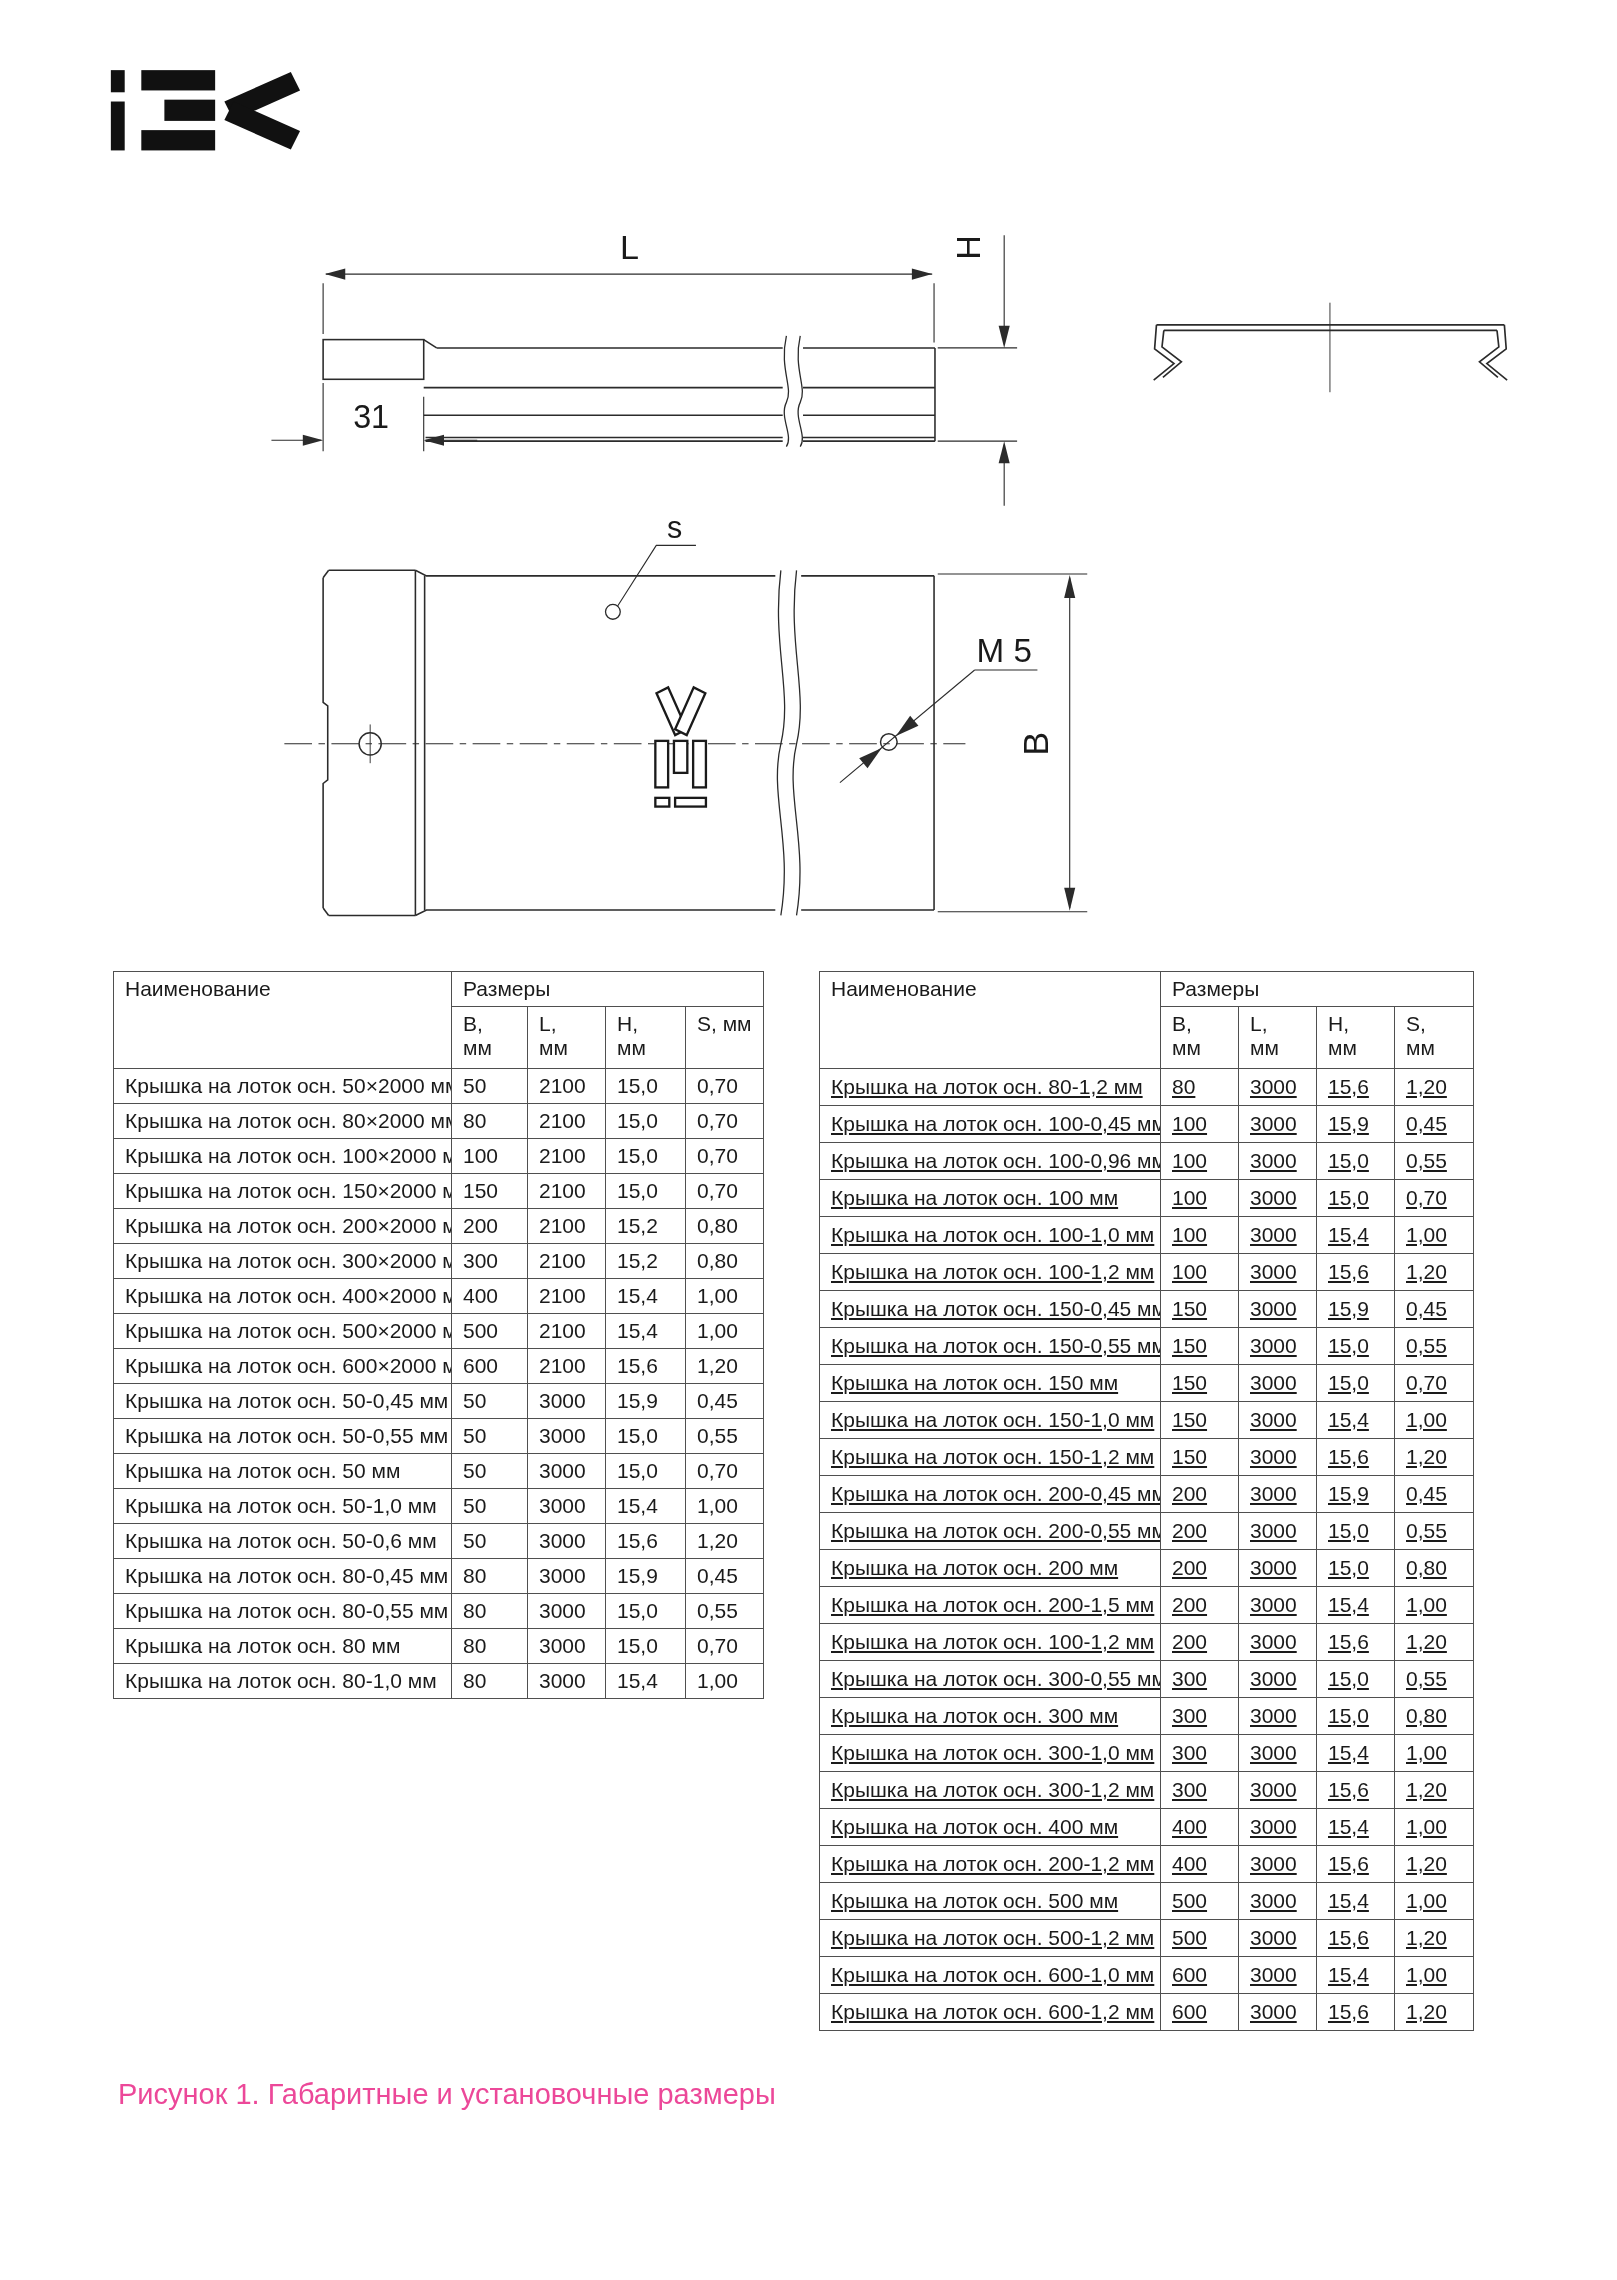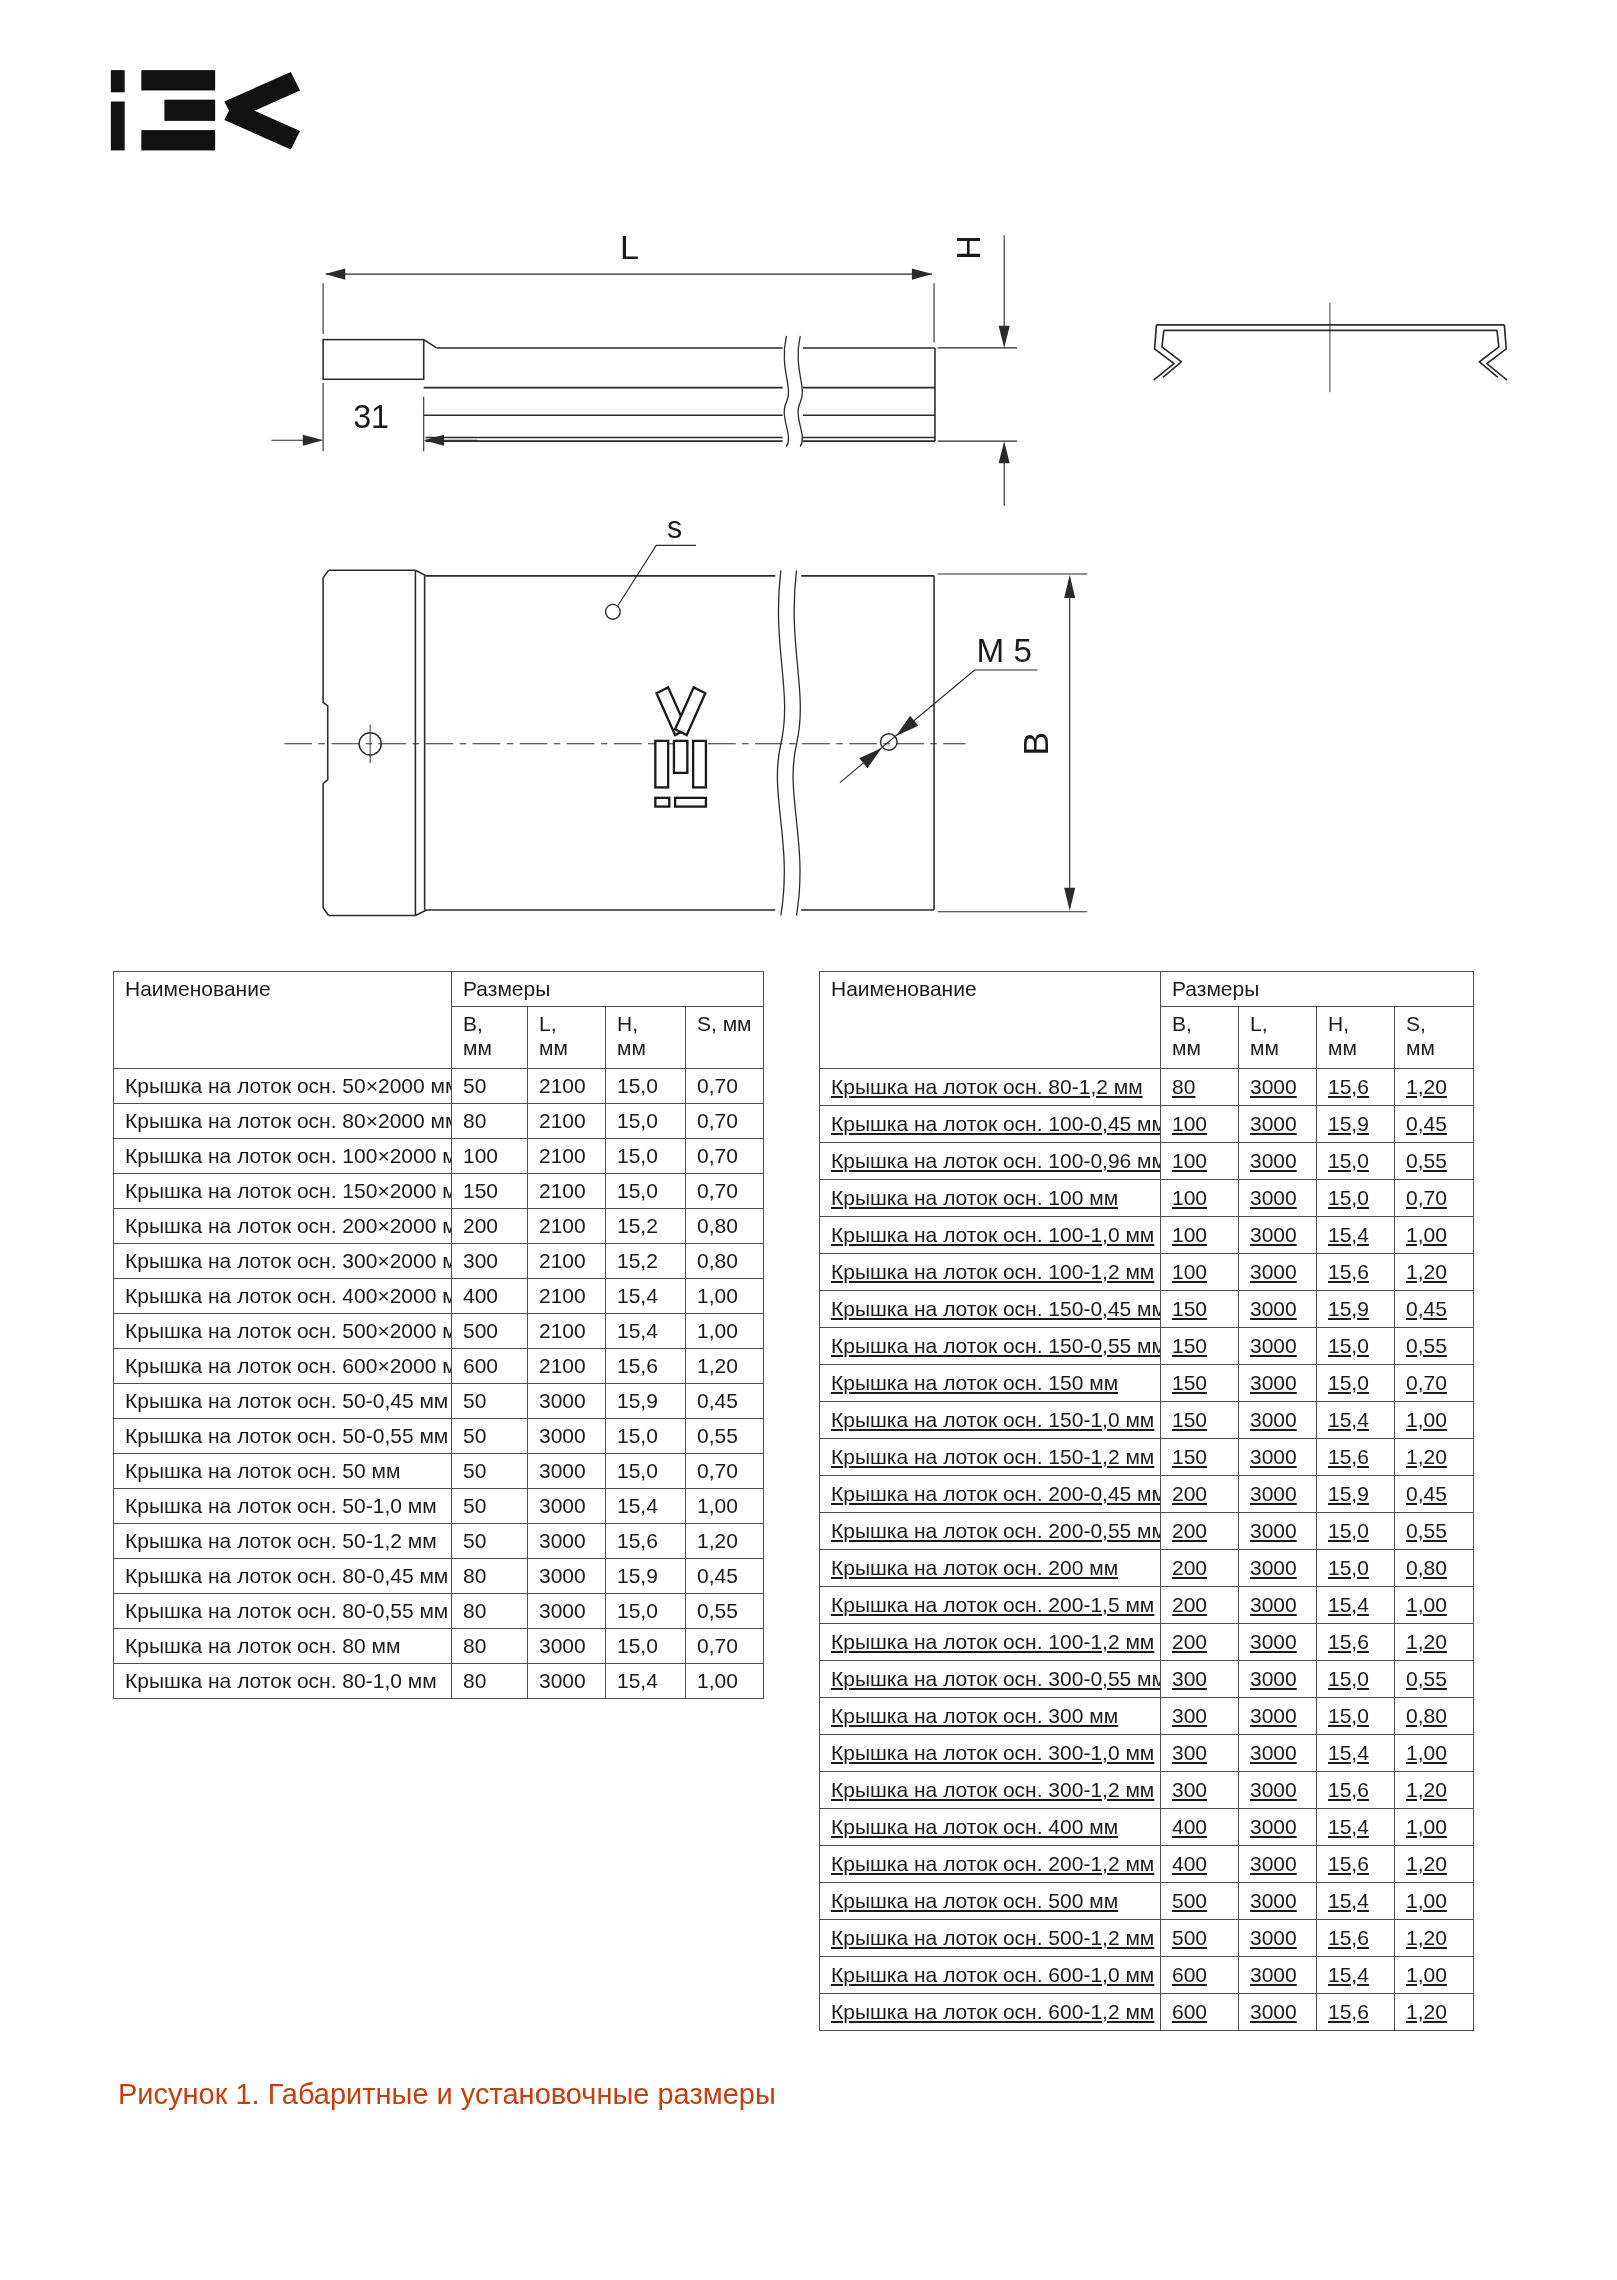--- a/index.html
+++ b/index.html
@@ -31,21 +31,21 @@
   }
   table.spec th{vertical-align:top;padding-top:4.6px;margin-top:9px;}
   #table-left{left:113px;top:971px;width:651px;}
   #table-right{left:819px;top:971px;width:654px;}
   #table-left tbody tr{height:35px;}
   #table-right tbody tr{height:37px;text-decoration:underline;}
   tr.hdr-top{height:35px;}
   tr.hdr-sub{height:62px;}
   .caption{
     position:absolute;left:118px;top:2078px;
-    font-size:29px;color:#c2410c;
+    font-size:29px;color:#ec4899;
   }
 </style>
 </head>
 <body>
 
 <div class="page">
 
   <svg class="drawing" width="1618" height="969" viewBox="0 0 1753 1050">
 
     <g transform="translate(120,76)" fill="#111">
@@ -276,21 +276,21 @@
           <td>0,70</td>
         </tr>
         <tr>
           <td>Крышка на лоток осн. 50-1,0 мм</td>
           <td>50</td>
           <td>3000</td>
           <td>15,4</td>
           <td>1,00</td>
         </tr>
         <tr>
-          <td>Крышка на лоток осн. 50-1,2 мм</td>
+          <td>Крышка на лоток осн. 50-0,6 мм</td>
           <td>50</td>
           <td>3000</td>
           <td>15,6</td>
           <td>1,20</td>
         </tr>
         <tr>
           <td>Крышка на лоток осн. 80-0,45 мм</td>
           <td>80</td>
           <td>3000</td>
           <td>15,9</td>

